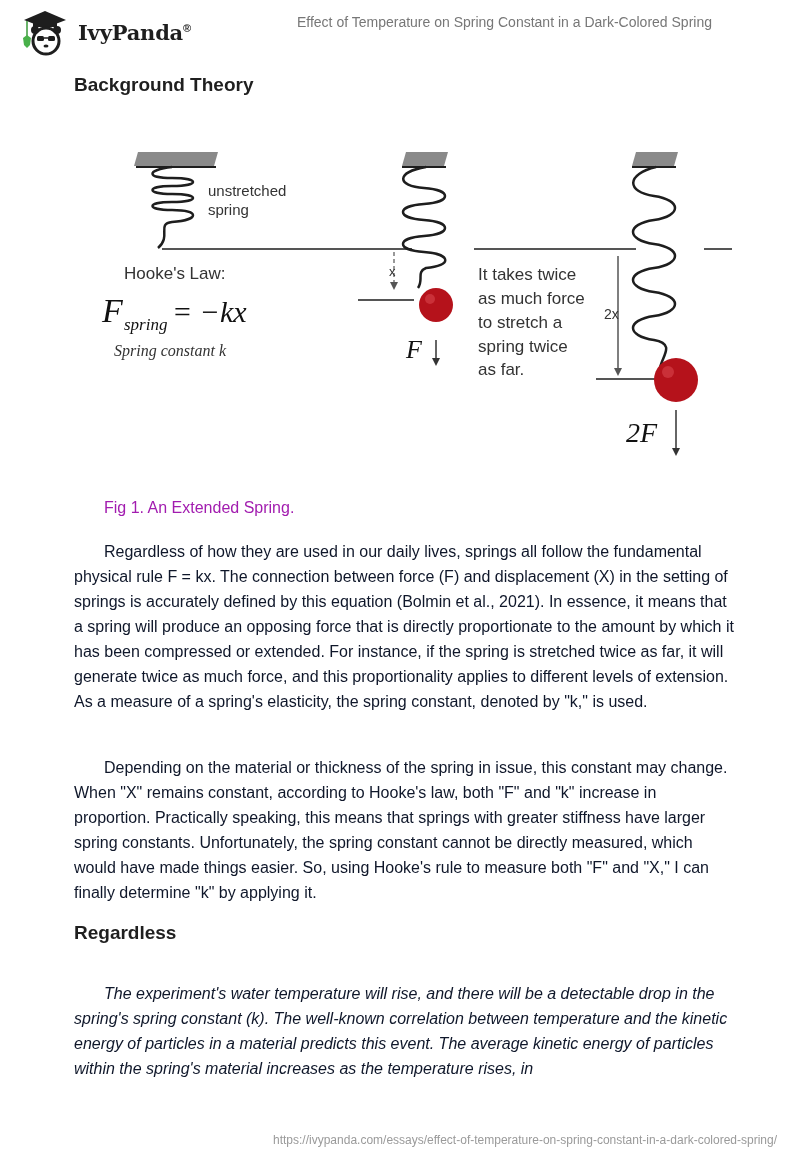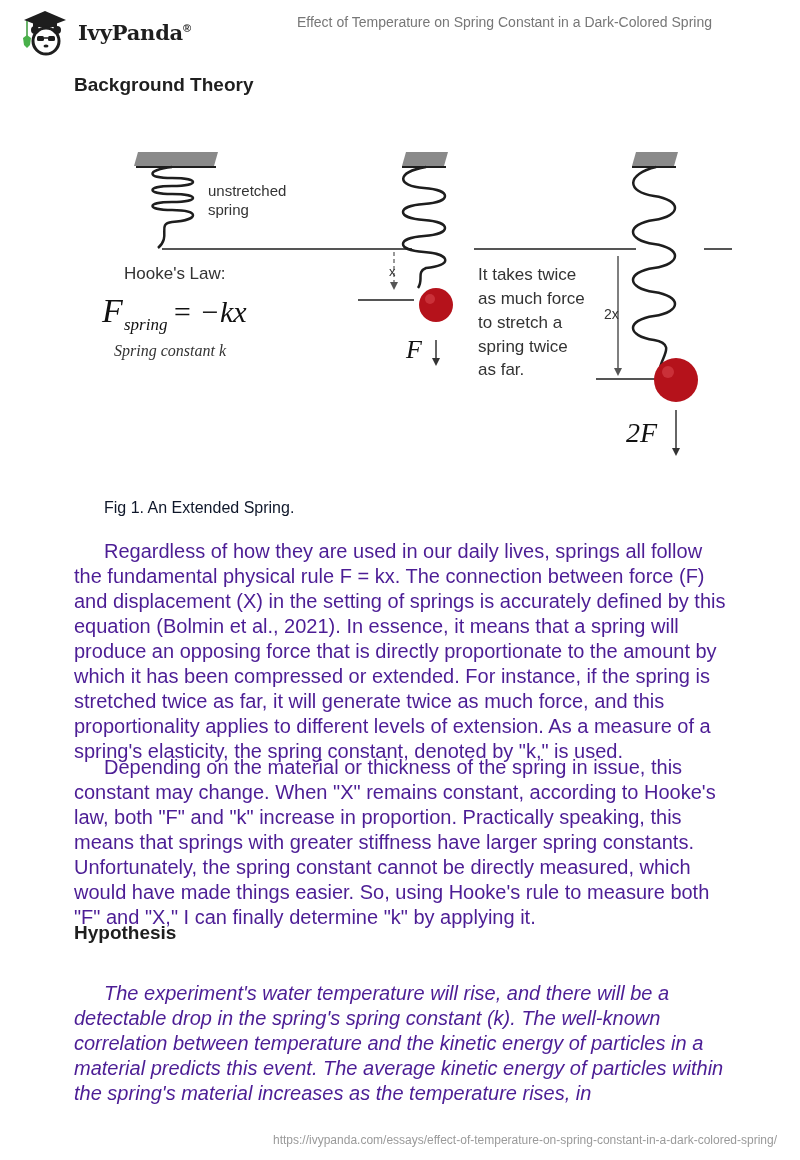--- a/index.html
+++ b/index.html
@@ -5,22 +5,22 @@
     html, body { margin: 0; padding: 0; background: #ffffff; }
     body { width: 800px; height: 1160px; position: relative; overflow: hidden; font-family: "Liberation Sans", sans-serif; color: #222222; }
     .header { position: absolute; left: 0; top: 0; width: 744px; height: 60px; }
     .logo { position: absolute; left: 18px; top: 8px; display: flex; align-items: center; }
     .logo-mark { width: 54px; height: 48px; }
     .logo-text { font-family: "DejaVu Serif", serif; font-weight: bold; font-size: 21px; color: #1e1e1e; margin-left: 6px; letter-spacing: -0.2px; }
     .logo-text sup { font-size: 11px; font-family: "Liberation Sans", sans-serif; }
     .doc-title { position: absolute; right: 32px; top: 14px; font-size: 14px; color: #777777; }
     h2.section { position: absolute; left: 74px; margin: 0; font-weight: bold; font-size: 19px; color: #1f1f1f; }
     .figure { position: absolute; left: 96px; top: 140px; width: 660px; width: 650px; height: 330px; }
-    .caption { position: absolute; left: 104px; top: 499px; font-size: 16px; color: #0f172a; }
-    .para { position: absolute; left: 74px; width: 660px; font-size: 20px; line-height: 25px; color: #4c1d95; margin: 0; text-indent: 30px; }
+    .caption { position: absolute; left: 104px; top: 499px; font-size: 16px; color: #a21caf; }
+    .para { position: absolute; left: 74px; width: 660px; font-size: 16px; line-height: 25px; color: #0f172a; margin: 0; text-indent: 30px; }
     .footer-url { position: absolute; right: 23px; top: 1133px; font-size: 12px; color: #9a9a9a; }
   </style>
 </head>
 <body>
 
 <div class="header">
   <div class="logo">
     <svg class="logo-mark" viewBox="0 0 54 48">
       <polygon points="6,12 27,3 48,12 27,20" fill="#1e1e1e"></polygon>
       <rect x="15" y="13" width="24" height="6" fill="#1e1e1e"></rect>
@@ -98,17 +98,17 @@
   <text x="530" y="302" font-size="28" font-style="italic" font-family="Liberation Serif, serif" fill="#111">2F</text>
   <line x1="580" y1="270" x2="580" y2="312" stroke="#333" stroke-width="1.5"></line>
   <polygon points="576,308 584,308 580,316" fill="#333"></polygon>
 </svg>
 
 <div class="caption">Fig 1. An Extended Spring.</div>
 
 <p class="para" style="top:539px;">Regardless of how they are used in our daily lives, springs all follow the fundamental physical rule F = kx. The connection between force (F) and displacement (X) in the setting of springs is accurately defined by this equation (Bolmin et al., 2021). In essence, it means that a spring will produce an opposing force that is directly proportionate to the amount by which it has been compressed or extended. For instance, if the spring is stretched twice as far, it will generate twice as much force, and this proportionality applies to different levels of extension. As a measure of a spring's elasticity, the spring constant, denoted by "k," is used.</p>
 <p class="para" style="top:755px;">Depending on the material or thickness of the spring in issue, this constant may change. When "X" remains constant, according to Hooke's law, both "F" and "k" increase in proportion. Practically speaking, this means that springs with greater stiffness have larger spring constants. Unfortunately, the spring constant cannot be directly measured, which would have made things easier. So, using Hooke's rule to measure both "F" and "X," I can finally determine "k" by applying it.</p>
 
-<h2 class="section" style="top:922px;">Hypothesis</h2>
+<h2 class="section" style="top:922px;">Regardless</h2>
 
 <p class="para" style="top:981px;font-style:italic;">The experiment's water temperature will rise, and there will be a detectable drop in the spring's spring constant (k). The well-known correlation between temperature and the kinetic energy of particles in a material predicts this event. The average kinetic energy of particles within the spring's material increases as the temperature rises, in</p>
 
 <div class="footer-url">https://ivypanda.com/essays/effect-of-temperature-on-spring-constant-in-a-dark-colored-spring/</div>
 
 </body></html>

